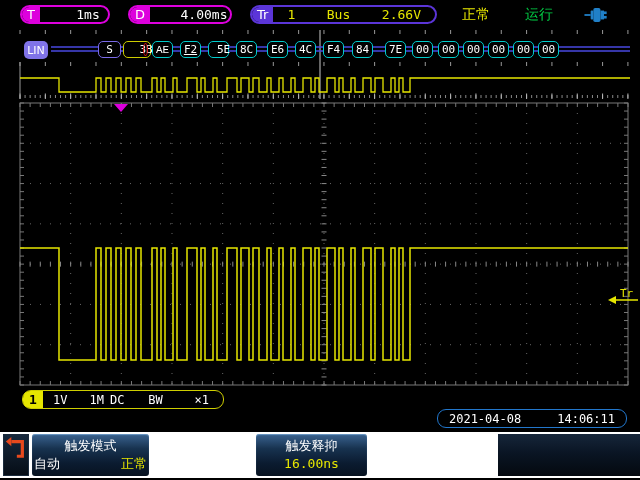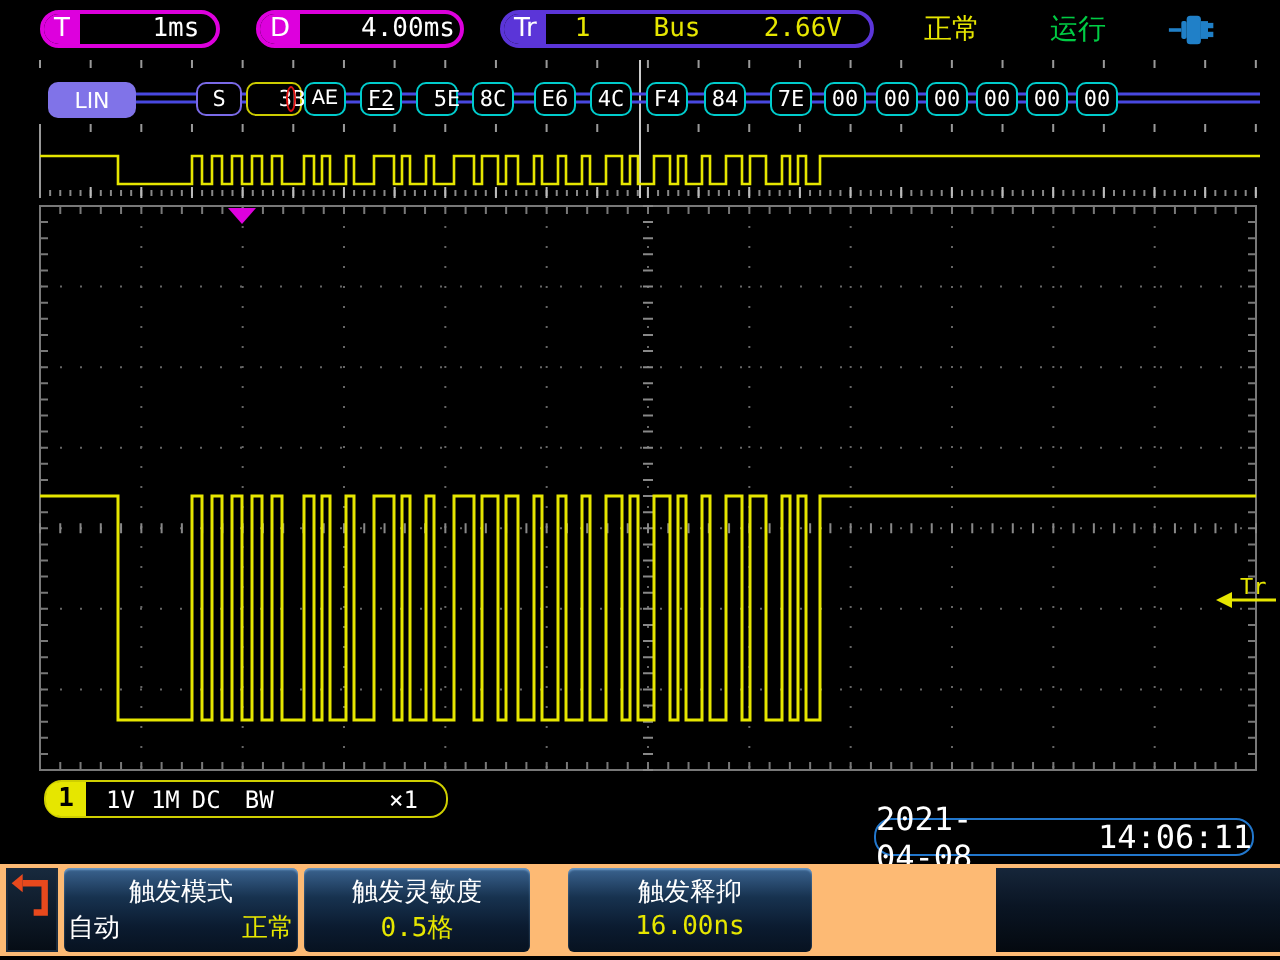--- a/index.html
+++ b/index.html
@@ -16,44 +16,44 @@
   .indigo{border-color:#5b35d8}.indigo .cap-badge{background:#5b35d8}
   .cap-val{flex:1;text-align:center;color:#fff;font-size:13px;font-family:"DejaVu Sans Mono",monospace;margin-left:28px;}
   .tr-vals{flex:1;display:flex;justify-content:space-between;padding:0 14px;color:#e6e600;
            font-size:13px;font-family:"DejaVu Sans Mono",monospace;}
   .status{position:absolute;top:6px;font-size:14px;}
   #trig-status{left:462px;color:#e6e600;}
   #run-status{left:525px;color:#00cc44;}
   #usb-icon{position:absolute;left:583px;top:7px;width:26px;height:16px;}
 
   
-  .lin-badge{position:absolute;left:24px;top:41px;width:44px;height:18px;background:#8073e8;
+  .lin-badge{position:absolute;left:24px;top:41px;width:24px;height:18px;background:#8073e8;
              border-radius:5px;color:#fff;font-size:11px;display:flex;align-items:center;justify-content:center;}
   .byte-box{position:absolute;top:41px;height:17px;box-sizing:border-box;border:1.5px solid #00cccc;
             border-radius:5px;background:#000;color:#fff;font-size:11px;
             font-family:"DejaVu Sans Mono",monospace;display:flex;align-items:center;justify-content:center;}
   .byte-box.purple{border-color:#7a6ae8}
   .byte-box.yellow{border-color:#cccc00}
   .byte-marker{position:absolute;top:43px;width:5px;height:13px;border:1.5px solid #dd1111;
                border-radius:50%;background:transparent;box-sizing:border-box;}
 
   
   .chbox{position:absolute;left:22px;top:390px;width:202px;height:19px;border:1.5px solid #cfcf00;
          border-radius:9px;display:flex;align-items:center;background:#000;box-sizing:border-box;
          color:#fff;font-size:12px;font-family:"DejaVu Sans Mono",monospace;}
   .chbadge{width:20px;height:100%;background:#e6e600;color:#000;border-radius:7px 0 0 7px;
            display:flex;align-items:center;justify-content:center;font-size:13px;font-weight:bold;}
   .chbox span{margin-left:10px;}
   .chbox .probe{margin-left:auto;margin-right:14px;}
   .datebox{position:absolute;left:437px;top:409px;width:190px;height:19px;border:1.5px solid #2277cc;
            border-radius:9px;display:flex;align-items:center;justify-content:center;gap:36px;
-           color:#fff;font-size:16px;font-family:"DejaVu Sans Mono",monospace;box-sizing:border-box;}
-
-  
-  .menu{position:absolute;left:0;top:432px;width:640px;height:46px;background:#fdba74;}
+           color:#fff;font-size:12px;font-family:"DejaVu Sans Mono",monospace;box-sizing:border-box;}
+
+  
+  .menu{position:absolute;left:0;top:432px;width:640px;height:46px;background:#ffffff;}
   .back{position:absolute;left:3px;top:2px;width:26px;height:42px;
         background:linear-gradient(180deg,#17293d,#060d16);border:1px solid #1b2b3d;
         display:flex;align-items:center;justify-content:center;box-sizing:border-box;}
   .mbtn{position:absolute;top:2px;height:42px;border-radius:3px;box-sizing:border-box;
         background:linear-gradient(180deg,#3a6390 0%,#17324f 35%,#0b1b30 70%,#071220 100%);
         box-shadow:inset 0 1px 1px rgba(140,190,235,.6);
         display:flex;flex-direction:column;justify-content:space-between;padding:3px 2px 5px;}
   .mtitle{color:#fff;font-size:13px;text-align:center;}
   .mvals{display:flex;justify-content:space-between;font-size:13px;color:#fff;}
   .sel{color:#e6e600;}
@@ -156,23 +156,23 @@
       <div class="byte-box cyan" style="left: 438px; width: 21px;">00</div>
       <div class="byte-box cyan" style="left: 463px; width: 21px;">00</div>
       <div class="byte-box cyan" style="left: 488px; width: 21px;">00</div>
       <div class="byte-box cyan" style="left: 513px; width: 21px;">00</div>
       <div class="byte-box cyan" style="left: 538px; width: 21px;">00</div>
     </div>
 
   <div class="chbox">
     <span class="chbadge" style="margin-left:0">1</span>
     <span>1V</span>
-    <span style="margin-left:8px">1M</span>
+    <span style="margin-left:22px">1M</span>
     <span style="margin-left:6px">DC</span>
-    <span style="margin-left:12px">BW</span>
+    <span style="margin-left:24px">BW</span>
     <span class="probe">×1</span>
   </div>
 
   <div class="datebox">
     <span>2021-04-08</span>
     <span>14:06:11</span>
   </div>
 
   <div class="menu">
     <div class="back">
@@ -181,24 +181,20 @@
         <polygon points="8,2 8,12 2,7" fill="#e8491d"></polygon>
       </svg>
     </div>
     <div class="mbtn" style="left:32px;width:117px">
       <div class="mtitle">触发模式</div>
       <div class="mvals">
         <span>自动</span>
         <span class="sel">正常</span>
       </div>
     </div>
-    <div class="mbtn" style="left:152px;width:113px">
-      <div class="mtitle">触发灵敏度</div>
-      <div class="mval">0.5格</div>
-    </div>
-    <div class="mbtn" style="left:284px;width:122px">
+    <div class="mbtn" style="left:256px;width:111px">
       <div class="mtitle">触发释抑</div>
       <div class="mval">16.00ns</div>
     </div>
     <div class="filler"></div>
 
   </div>
 </div>
 
 </body></html>

